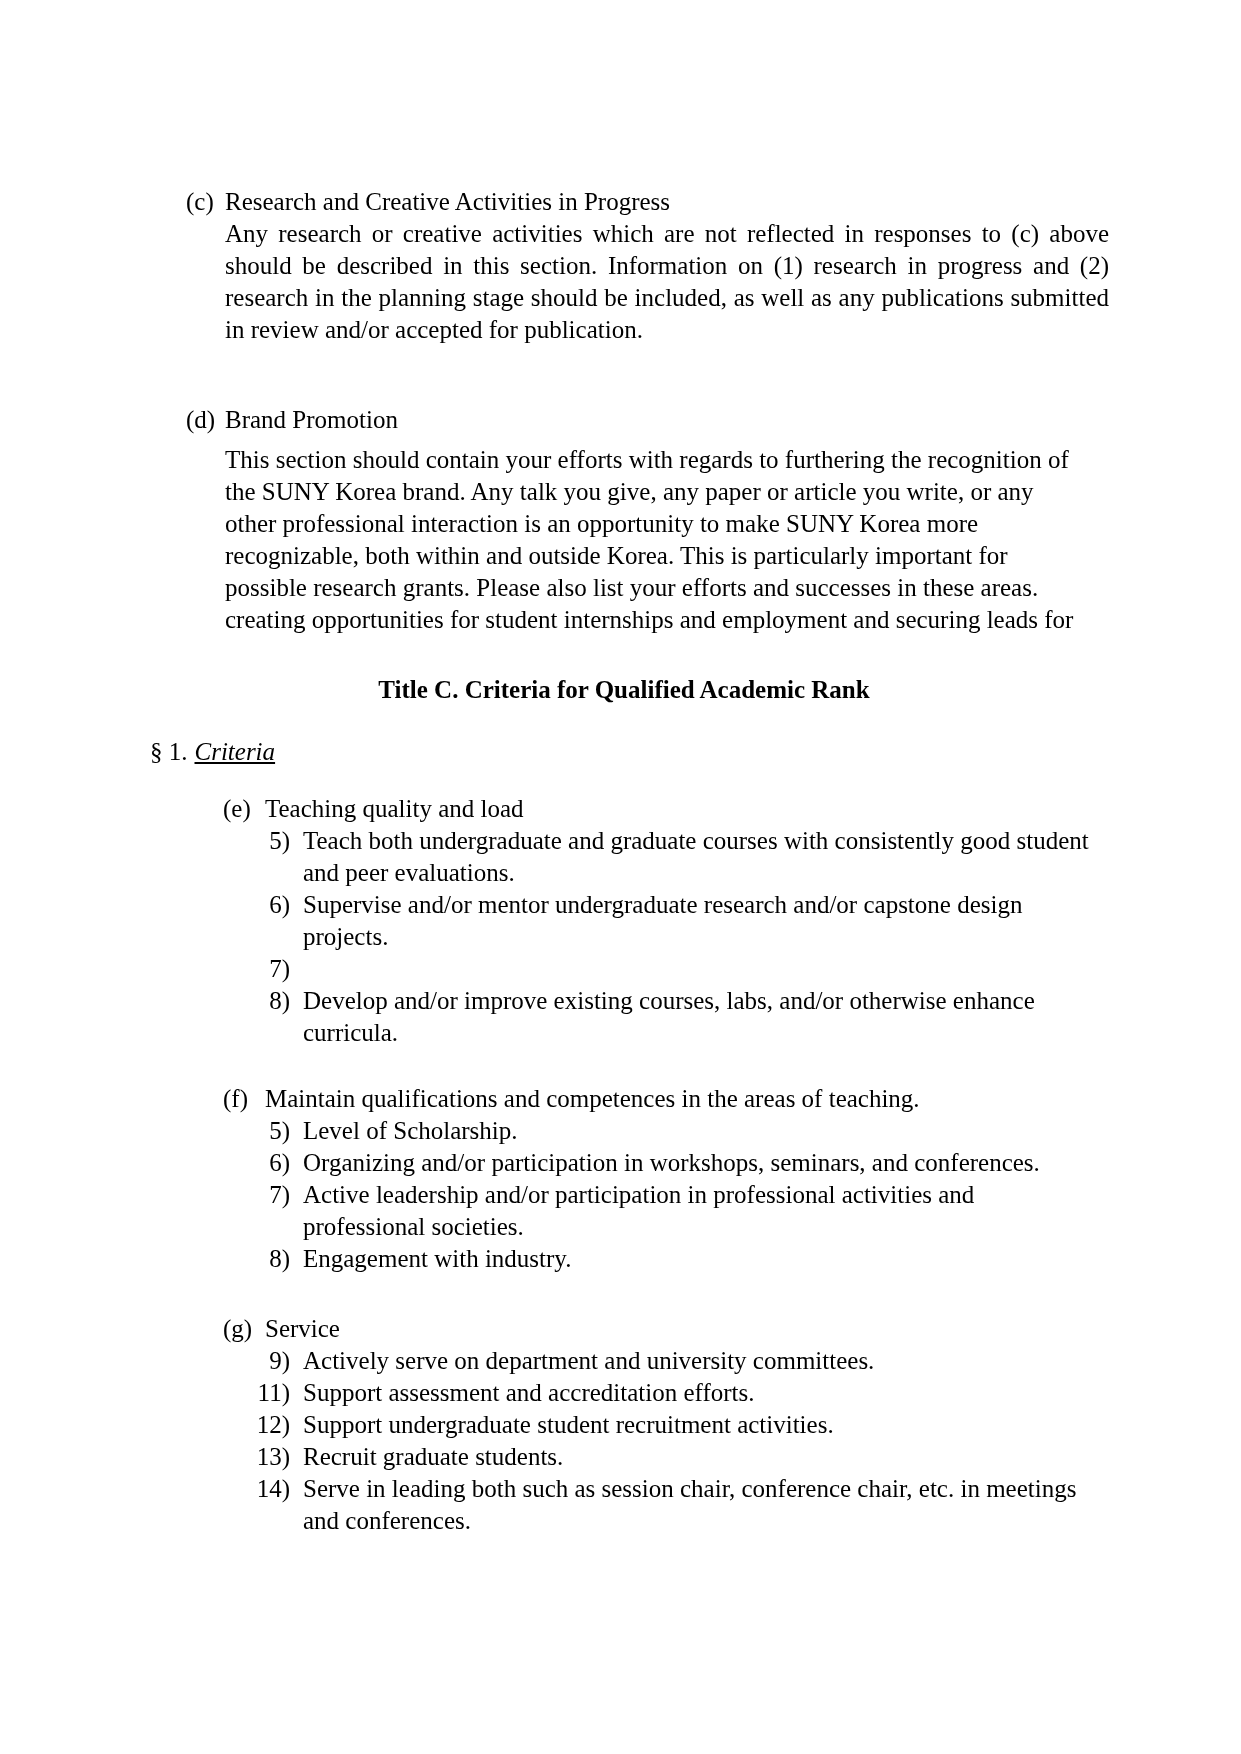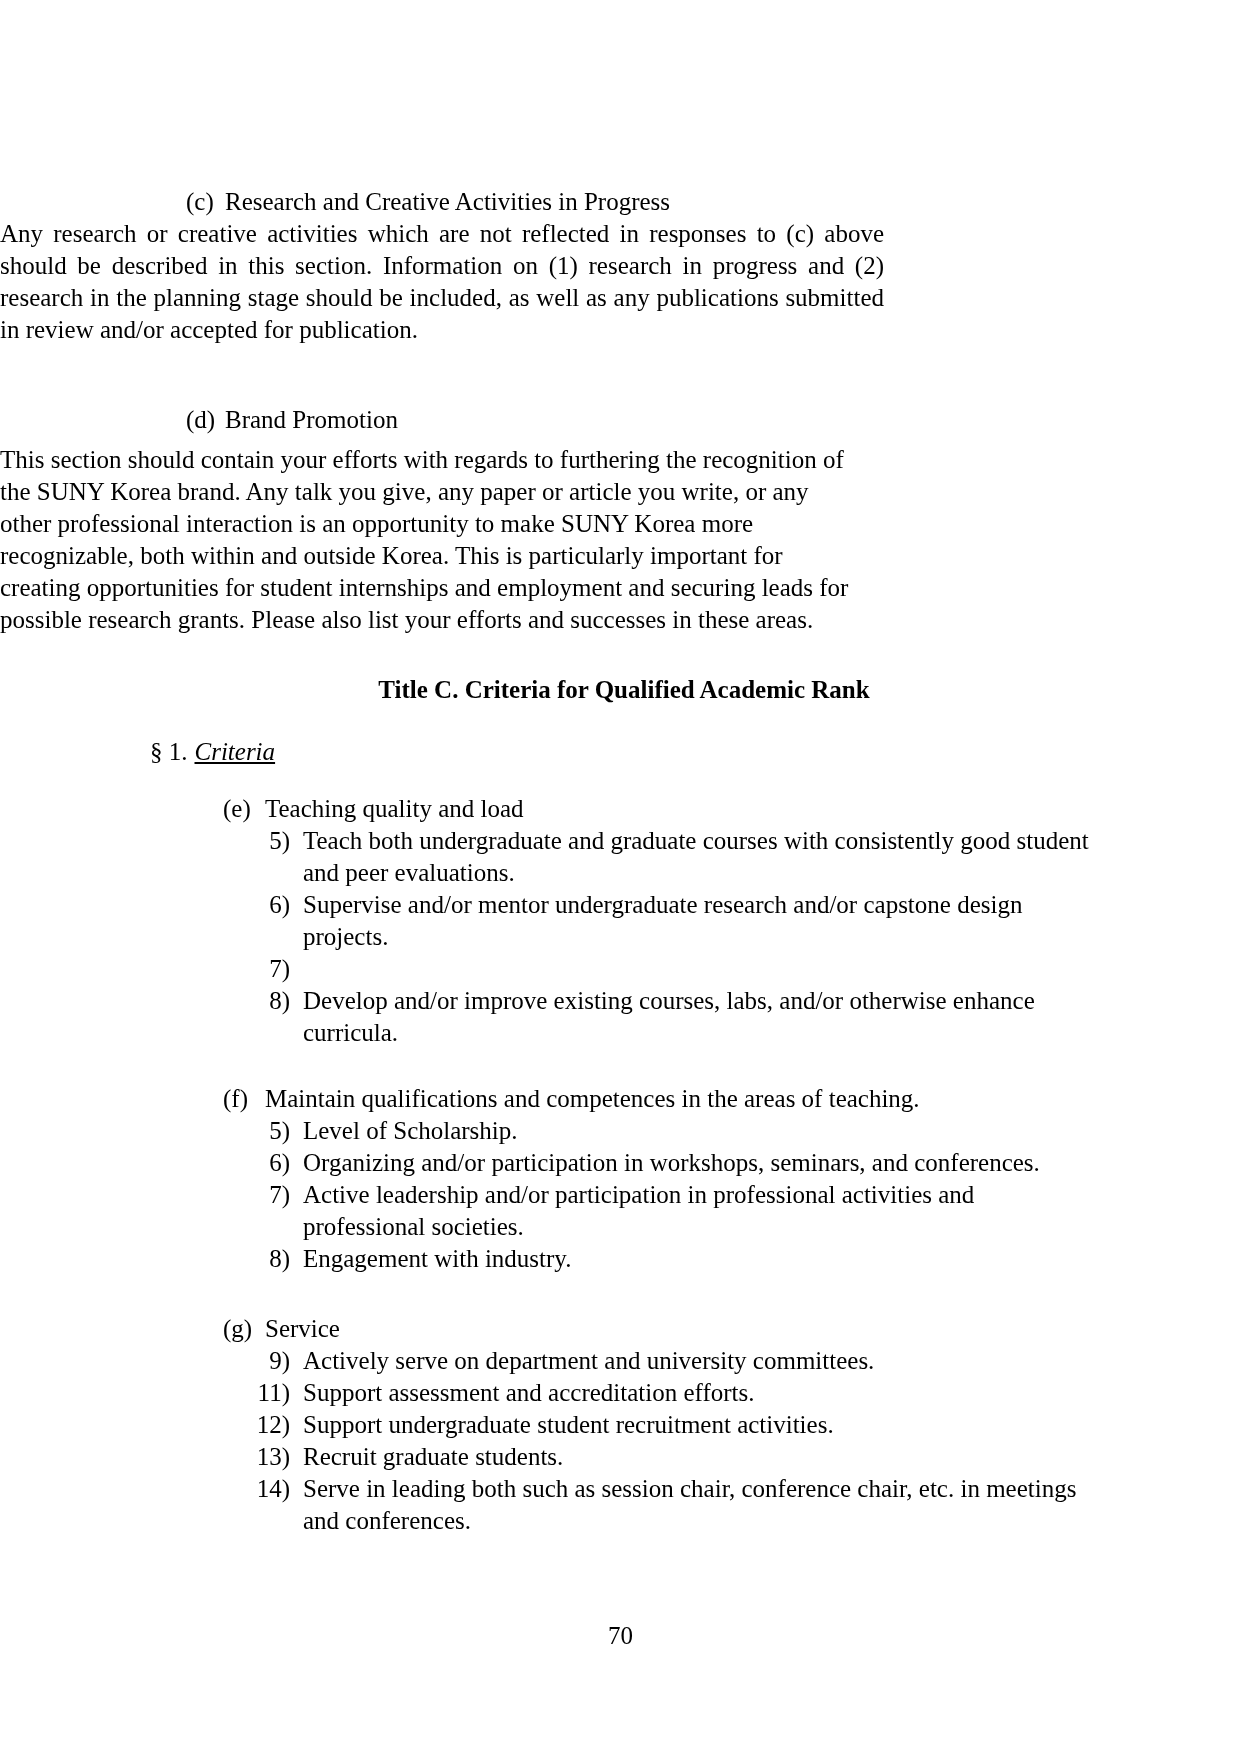--- a/index.html
+++ b/index.html
@@ -17,21 +17,21 @@
   .content { padding-top: 186px; }
 
   
   .hrow { display: flex; }
   .m-cd { margin-left: 186px; }
   .m-cd .marker { flex: none; width: 39px; }
   .m-efg { margin-left: 223px; }
   .m-efg .marker { flex: none; width: 42px; }
 
   
-  .para { width: 884px; }
+  .para { margin-left: 225px; width: 884px; }
   .jl { text-align: justify; text-align-last: justify; overflow: hidden; }
   .nl { white-space: nowrap; }
 
   
   .item { display: flex; margin-left: 252px; }
   .item .num {
     flex: none; width: 51px; box-sizing: border-box;
     padding-right: 13px; text-align: right;
   }
   .item .txt { min-width: 0; }
@@ -78,22 +78,22 @@
     <div class="sec-d">
       <div class="hrow m-cd">
         <span class="marker">(d)</span>
         <span>Brand Promotion</span>
       </div>
       <div class="para">
         <div class="nl">This section should contain your efforts with regards to furthering the recognition of</div>
         <div class="nl">the SUNY Korea brand. Any talk you give, any paper or article you write, or any</div>
         <div class="nl">other professional interaction is an opportunity to make SUNY Korea more</div>
         <div class="nl">recognizable, both within and outside Korea. This is particularly important for</div>
+        <div class="nl">possible research grants. Please also list your efforts and successes in these areas.</div>
         <div class="nl">creating opportunities for student internships and employment and securing leads for</div>
-        <div class="nl">possible research grants. Please also list your efforts and successes in these areas.</div>
       </div>
     </div>
 
     <div class="title-c">Title C. Criteria for Qualified Academic Rank</div>
 
     <div class="sec-1">
       <span class="prefix">§ 1.</span><span class="it">Criteria</span>
     </div>
 
     <div class="crit-e">
@@ -192,14 +192,13 @@
         <span class="num">14)</span>
         <span class="txt">
           <div class="nl">Serve in leading both such as session chair, conference chair, etc. in meetings</div>
           <div class="nl">and conferences.</div>
         </span>
       </div>
     </div>
 
   </div>
 
-  <div class="pageno">70</div>
 </div>
 
 </body></html>

